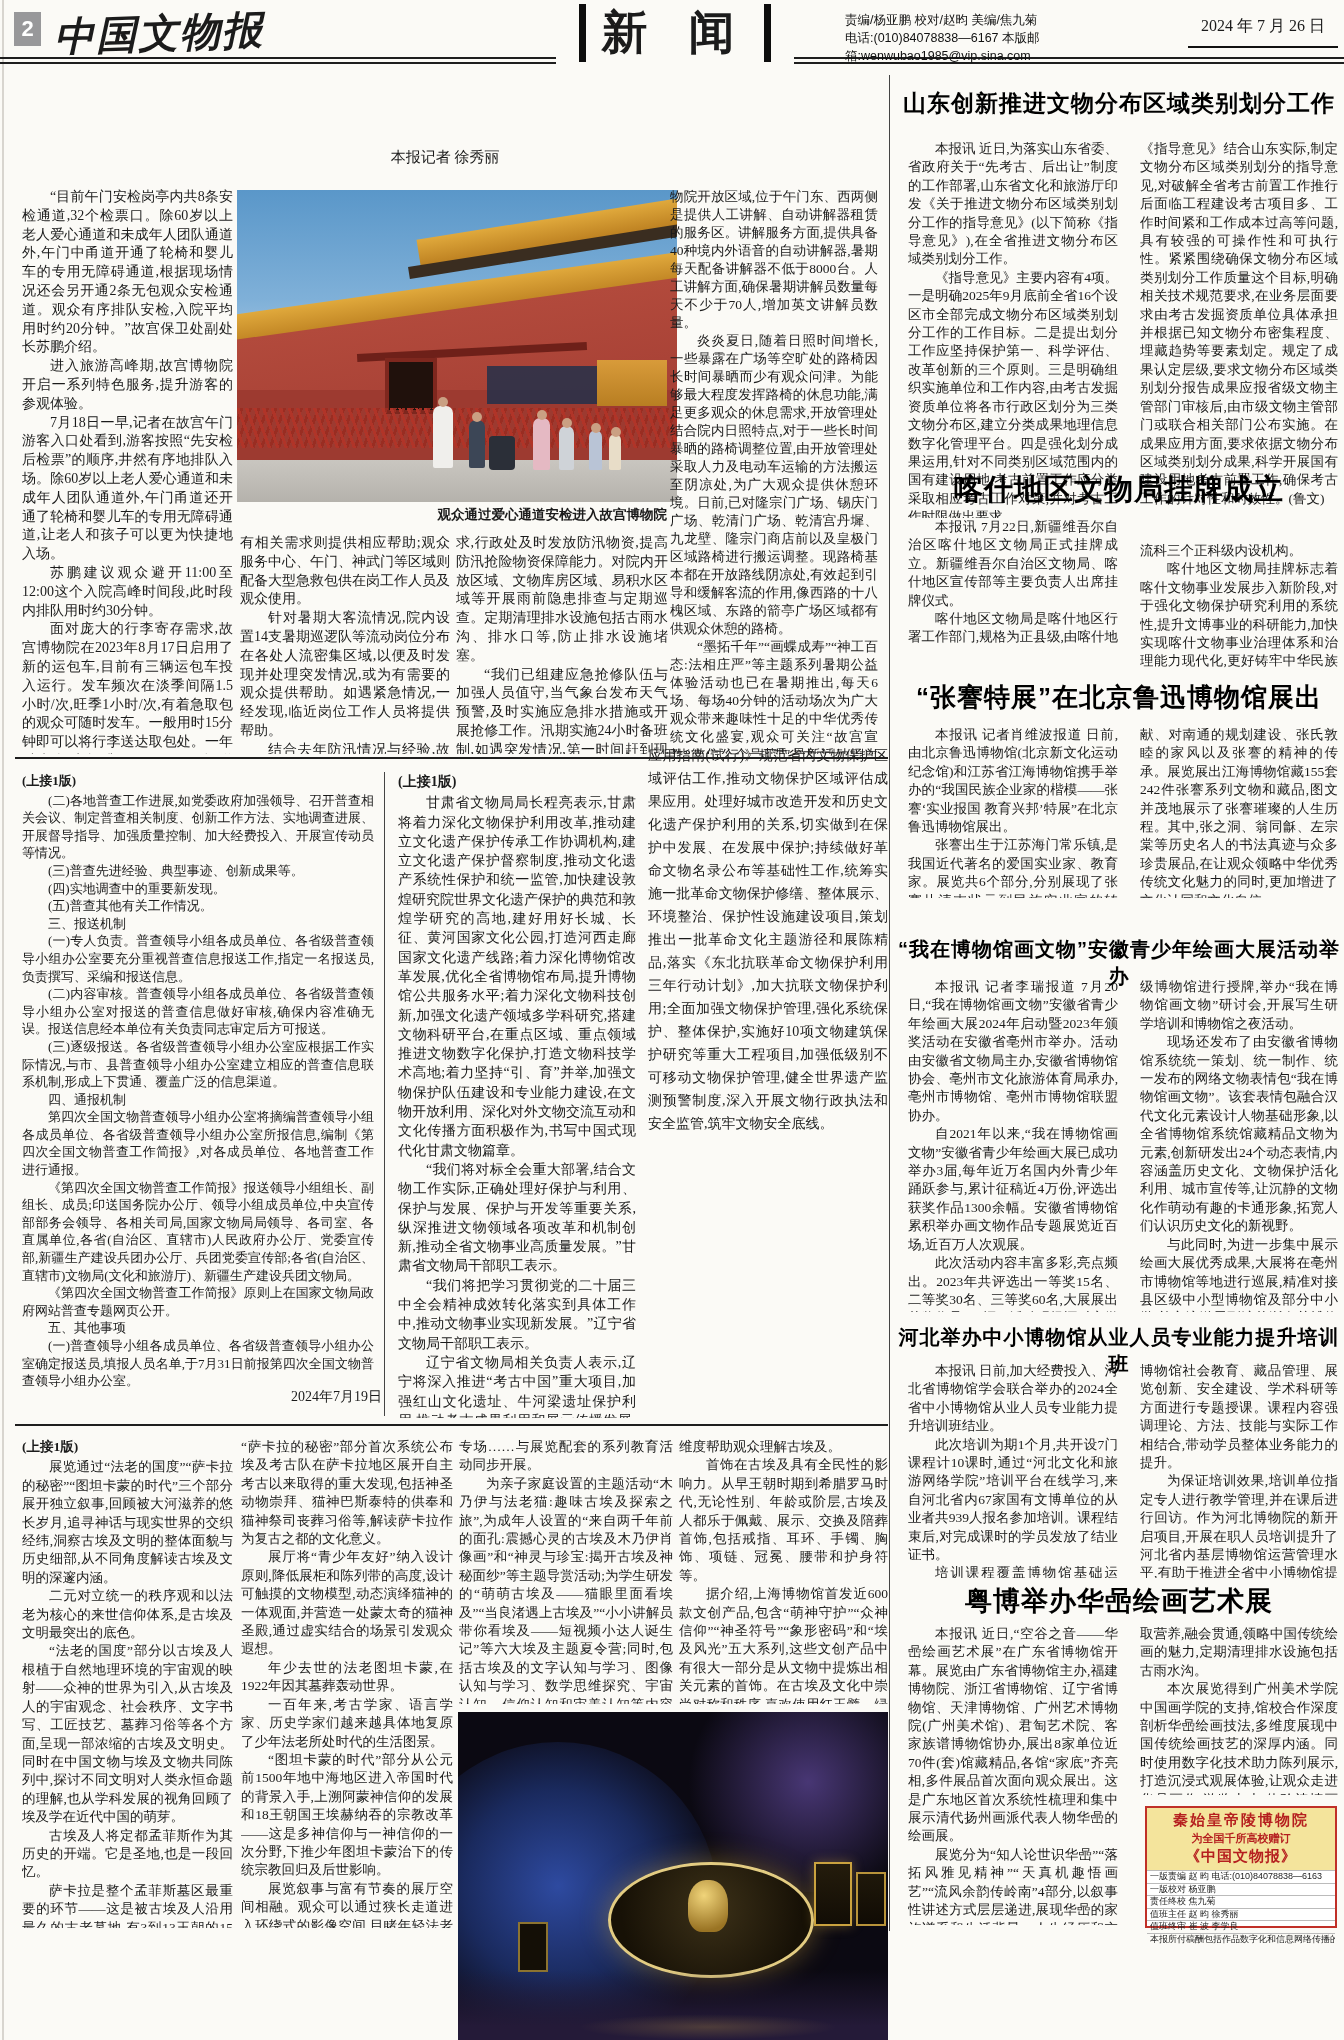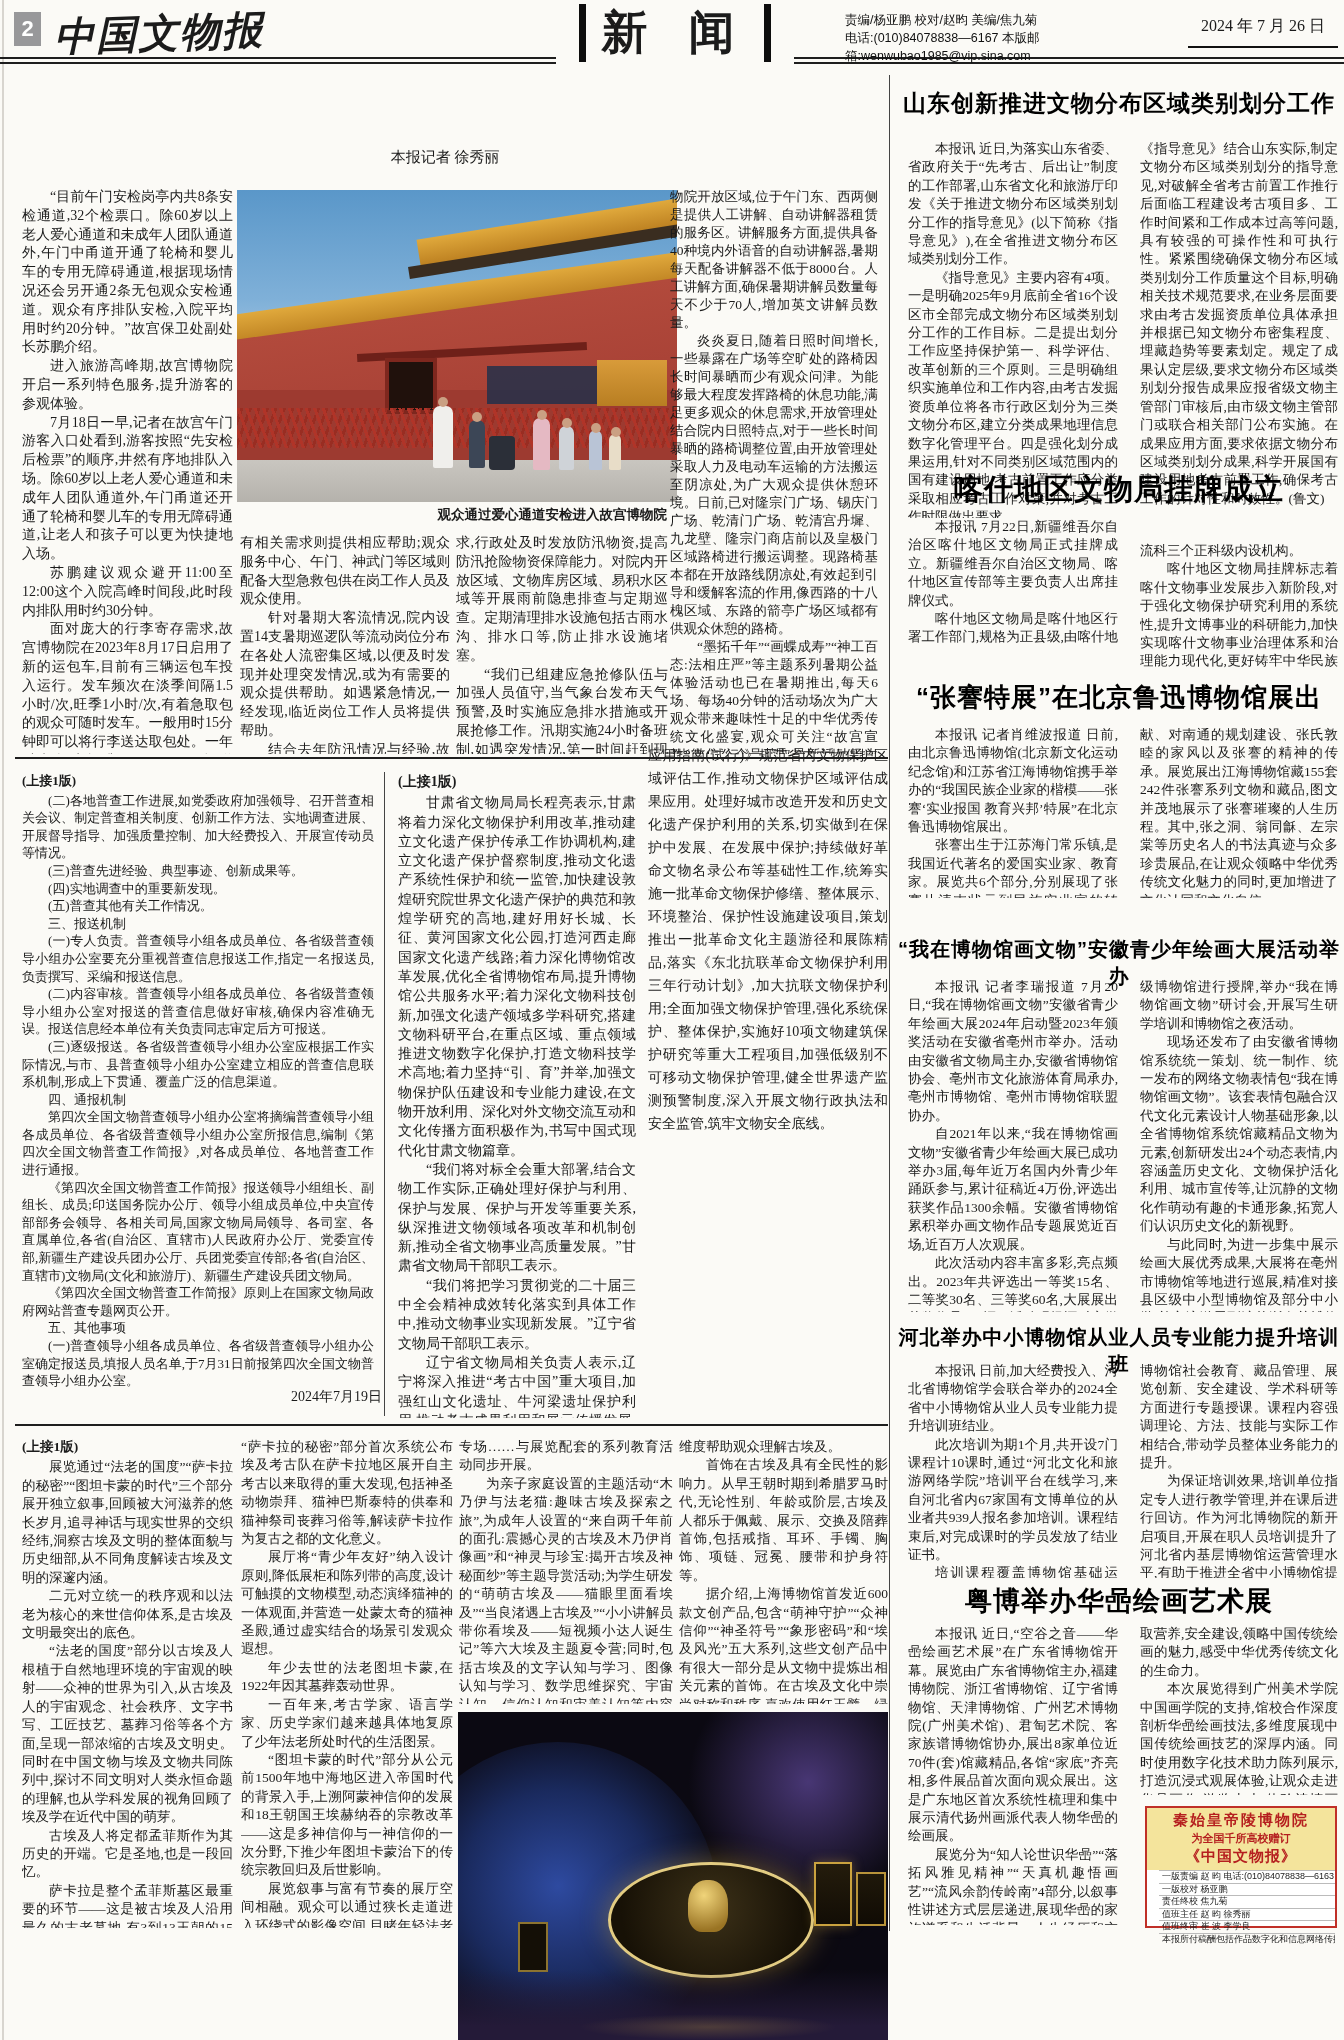--- a/index.html
+++ b/index.html
@@ -47,21 +47,21 @@
   .head{position:absolute;width:10px;height:10px;border-radius:50%;background:#caa083;}
   .photo2{position:absolute;left:458px;top:1712px;width:430px;height:328px;overflow:hidden;background:#0b0912;}
   
   .adbox{position:absolute;left:1145px;top:1806px;width:192px;height:122px;border:2px solid #c03028;
          background:#fff;box-sizing:border-box;}
   .adtop{background:#f4e49c;text-align:center;color:#b51f1f;padding:3px 0 4px 0;}
   .adl1{font:700 15px "Liberation Sans",sans-serif;letter-spacing:2px;}
   .adl2{font:700 11px "Liberation Sans",sans-serif;margin-top:1px;}
   .adl3{font:700 15px "Liberation Serif",serif;letter-spacing:1px;margin-top:1px;}
   .adrow{font-size:9px;line-height:11.5px;border-top:1px solid #bbb;padding:0 3px;color:#222;
-         font-family:"Liberation Sans",sans-serif;white-space:nowrap;overflow:hidden;margin-left:12px;}
+         font-family:"Liberation Sans",sans-serif;white-space:nowrap;overflow:hidden;}
   .notice-date{position:absolute;right:10px;bottom:4px;font-size:14px;background:#fbfaf6;padding-left:8px;}
 </style>
 </head>
 <body>
 
 <div class="page">
 
   <div class="abs" style="left:2px;top:0;width:2px;height:2040px;background:#d8d5cf;"></div>
 
   <div class="pn">2</div>
@@ -191,21 +191,21 @@
       <p>博物馆社会教育、藏品管理、展览创新、安全建设、学术科研等方面进行专题授课。课程内容强调理论、方法、技能与实际工作相结合,带动学员整体业务能力的提升。</p>
       <p>为保证培训效果,培训单位指定专人进行教学管理,并在课后进行回访。作为河北博物院的新开启项目,开展在职人员培训提升了河北省内基层博物馆运营管理水平,有助于推进全省中小博物馆提质增效、高质量发展。(冀文)</p>
     </div>
 
   <div class="sidebar-title" style="left:896px;top:1583px;width:446px;font-size:27px;">粤博举办华喦绘画艺术展</div>
   <div class="col" style="left:908px;top:1625px;width:210px;height:300px;">
       <p>本报讯 近日,“空谷之音——华喦绘画艺术展”在广东省博物馆开幕。展览由广东省博物馆主办,福建博物院、浙江省博物馆、辽宁省博物馆、天津博物馆、广州艺术博物院(广州美术馆)、君匋艺术院、客家族谱博物馆协办,展出8家单位近70件(套)馆藏精品,各馆“家底”齐亮相,多件展品首次面向观众展出。这是广东地区首次系统性梳理和集中展示清代扬州画派代表人物华喦的绘画展。</p>
       <p>展览分为“知人论世识华喦”“落拓风雅见精神”“天真机趣悟画艺”“流风余韵传岭南”4部分,以叙事性讲述方式层层递进,展现华喦的家族谱系和生活背景、人生经历和交游影响、作品特点和艺术造诣、艺术风格在后世的传承。通过华喦其人、其艺、其精神的个案研究和展示,启迪观众从中汲</p>
     </div>
   <div class="col cont" style="left:1140px;top:1625px;width:198px;height:170px;">
-      <p>取营养,安全建设,领略中国传统绘画的魅力,感受中华优秀传统文化的生命力。</p>
+      <p>取营养,融会贯通,领略中国传统绘画的魅力,定期清理排水设施包括古雨水沟。</p>
       <p>本次展览得到广州美术学院中国画学院的支持,馆校合作深度剖析华喦绘画技法,多维度展现中国传统绘画技艺的深厚内涵。同时使用数字化技术助力陈列展示,打造沉浸式观展体验,让观众走进华喦画作,游览山水,体验诗情画意。</p>
     </div>
 
   <div class="adbox">
     <div class="adtop">
       <div class="adl1">秦始皇帝陵博物院</div>
       <div class="adl2">为全国千所高校赠订</div>
       <div class="adl3">《中国文物报》</div>
     </div>
     <div class="adrow">一版责编 赵 昀 电话:(010)84078838—6163</div>

